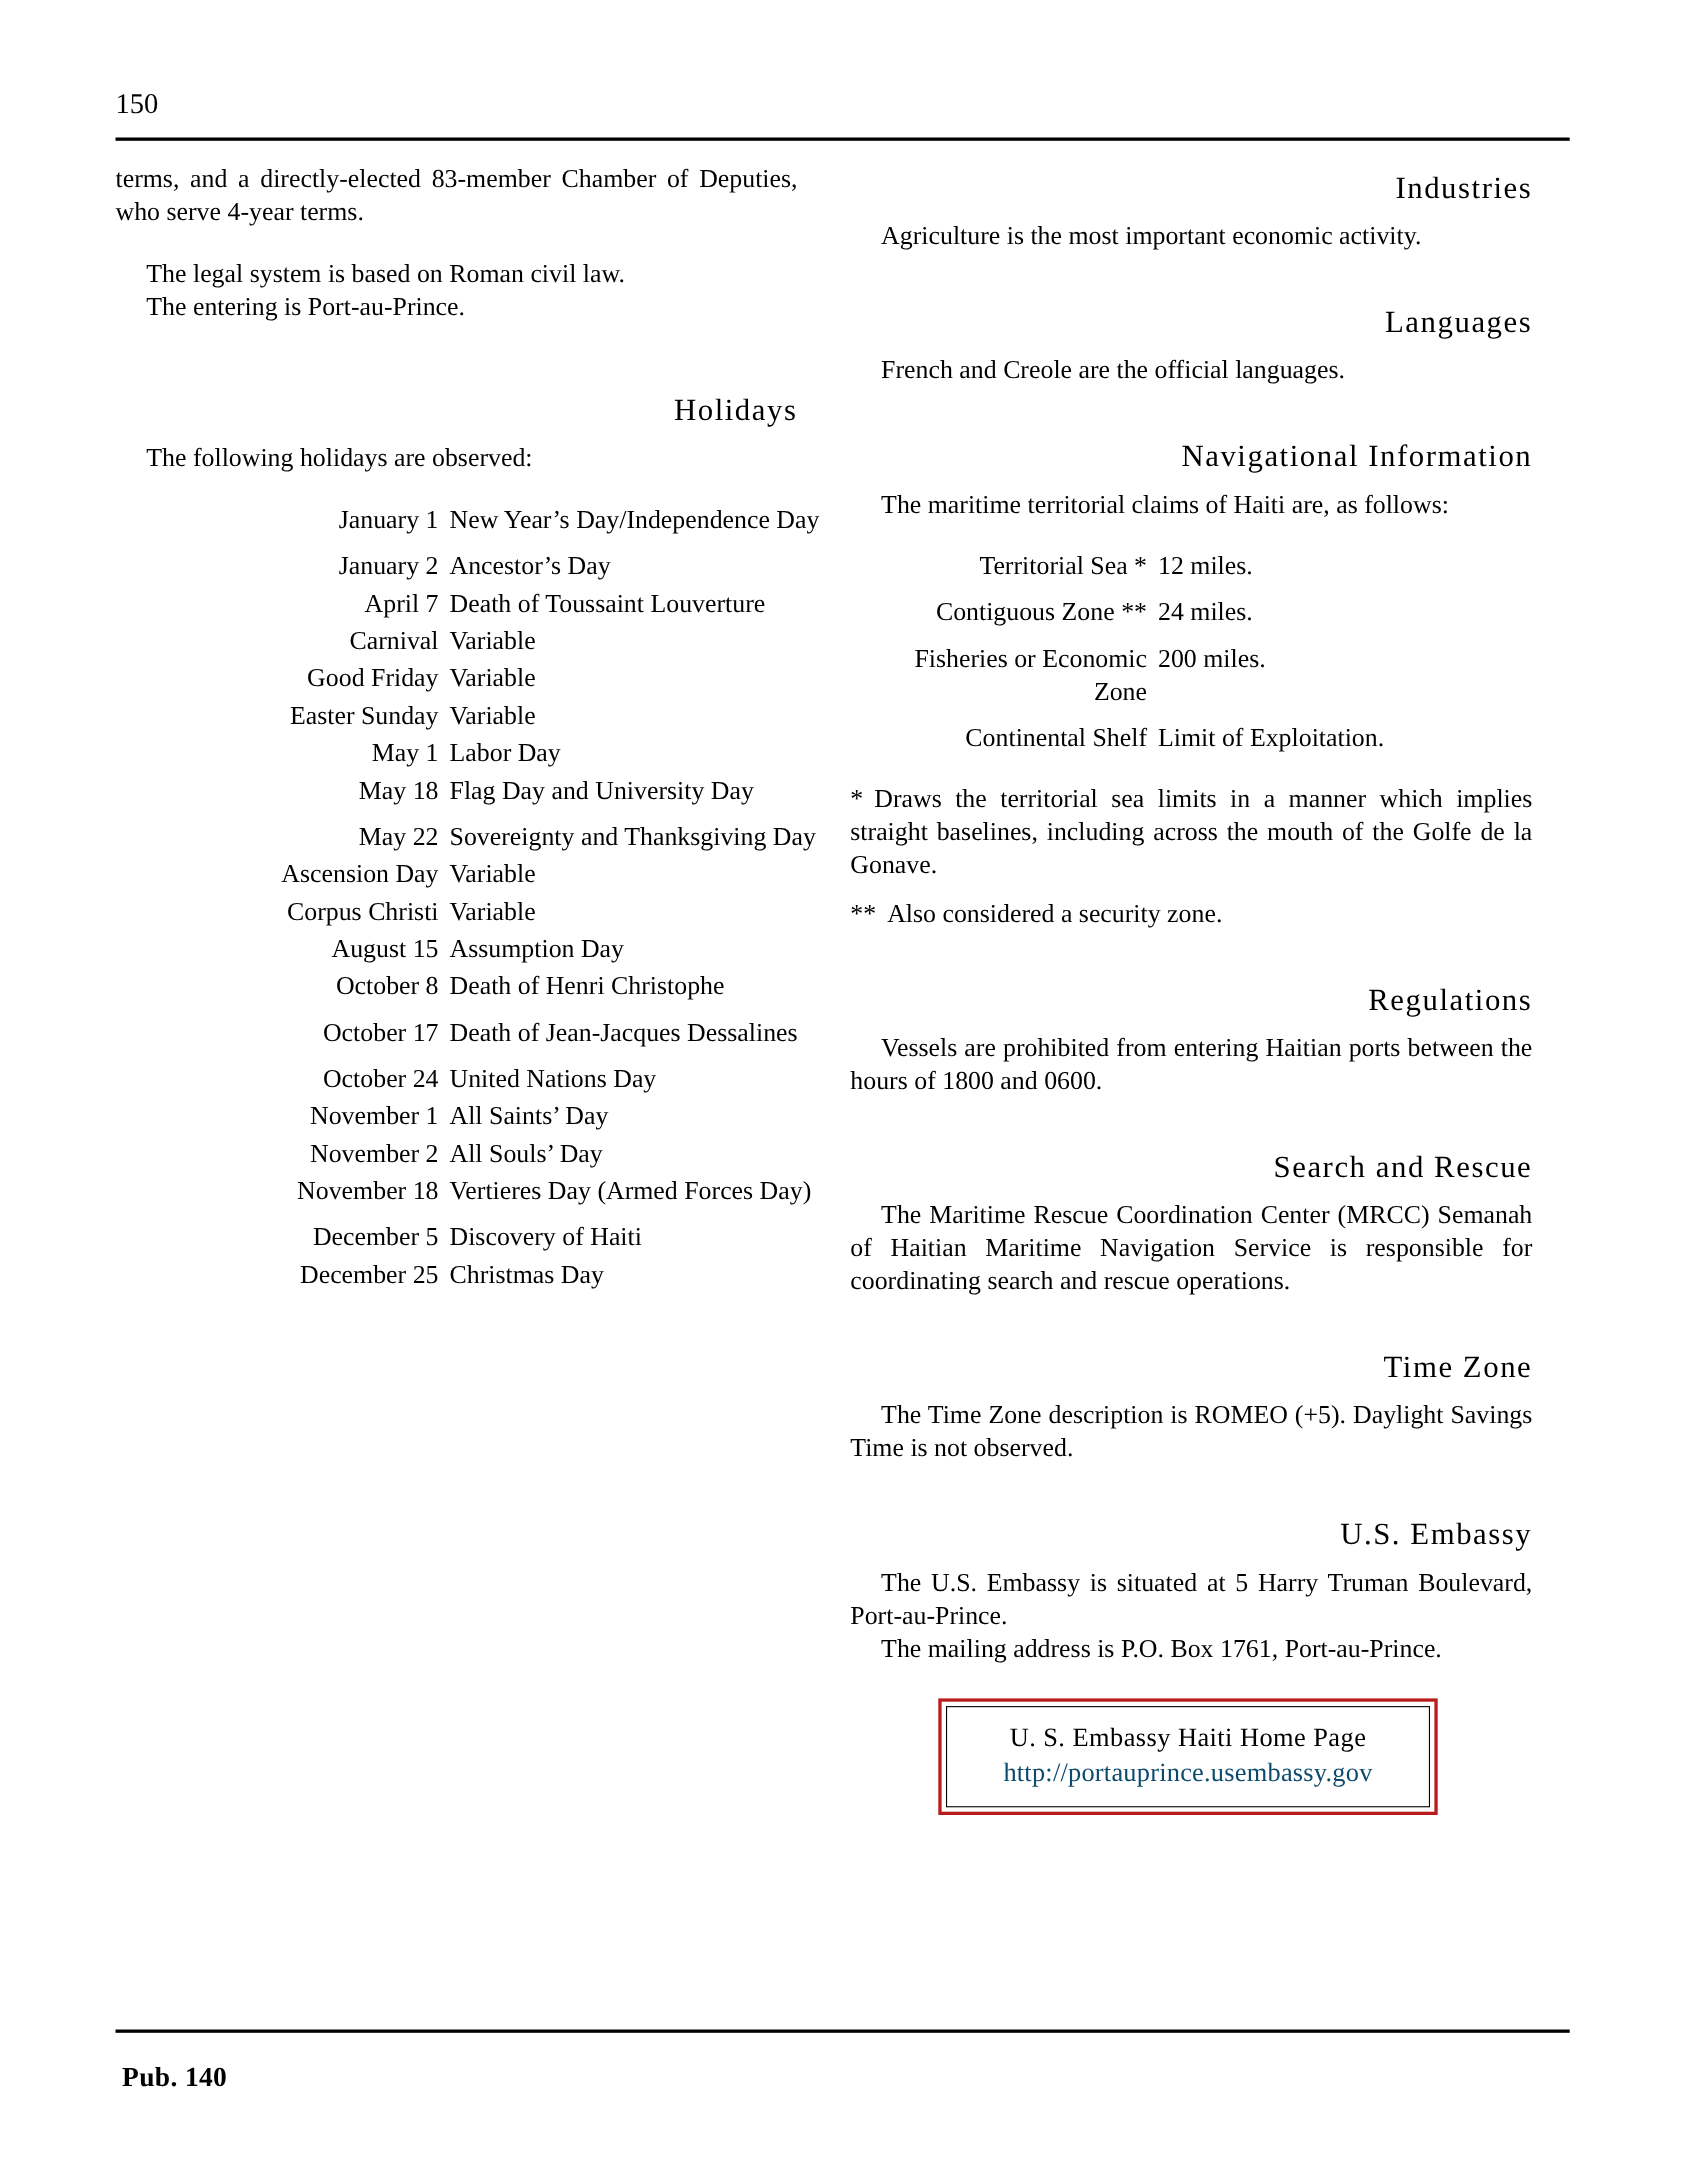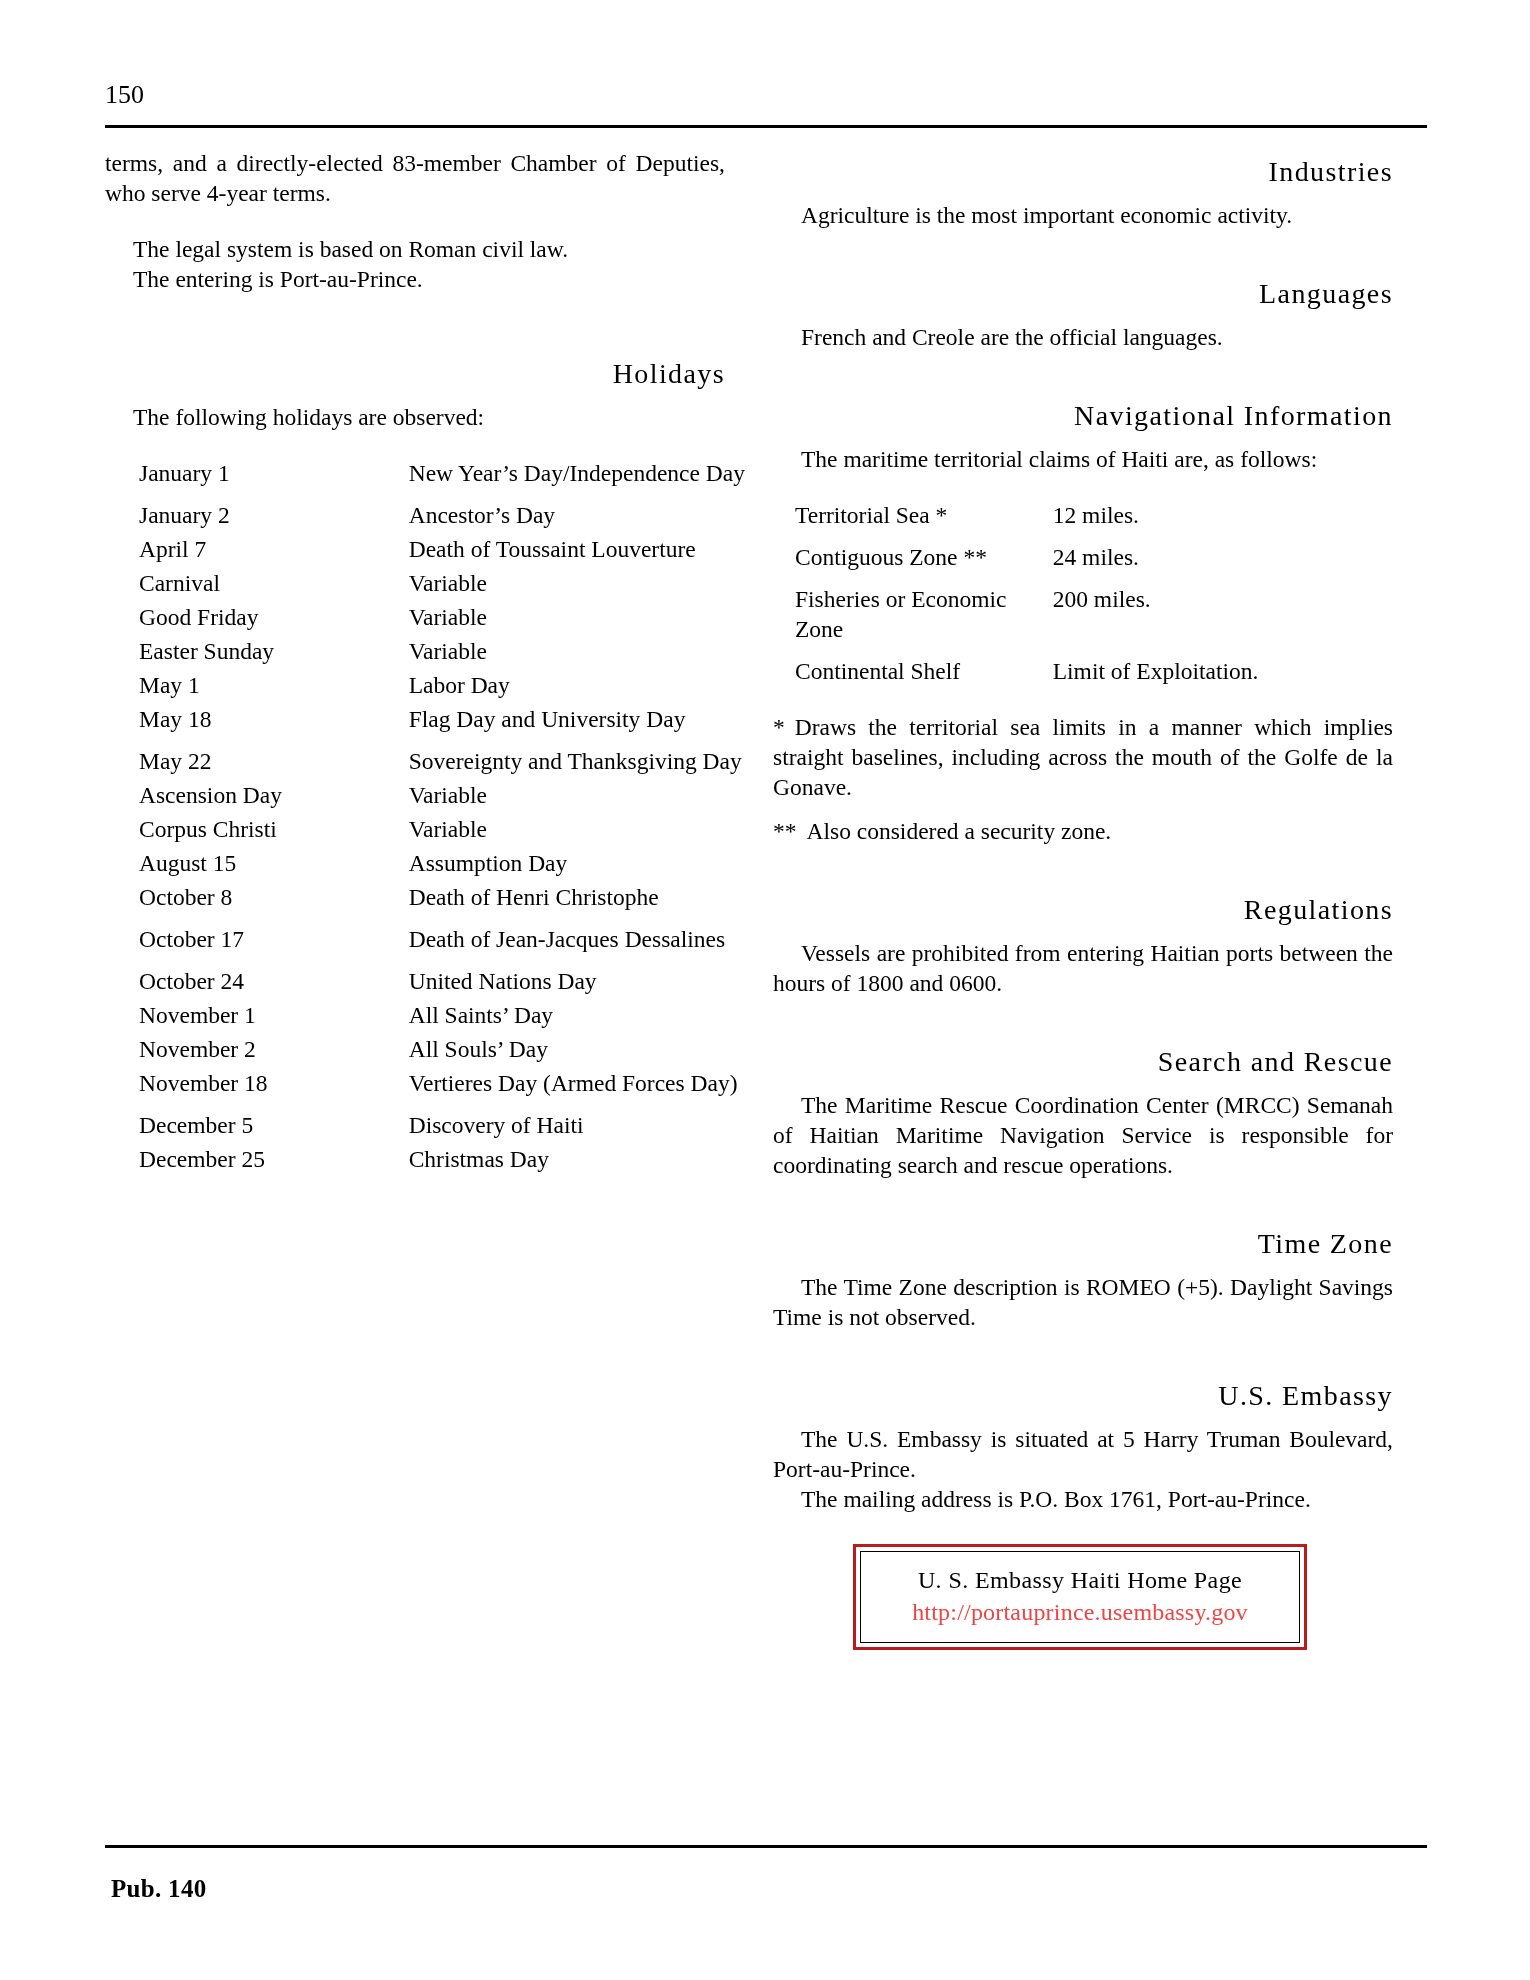--- a/index.html
+++ b/index.html
@@ -98,21 +98,21 @@
     width: 100%;
     border-collapse: collapse;
     margin-left: 34px;
   }
   .deftable td {
     vertical-align: top;
     font-size: 23.5px;
     line-height: 30px;
     padding: 0 0 12px 0;
   }
-  .deftable td.term { width: 244px; padding-right: 10px; }
+  .deftable td.term { width: 244px; padding-right: 10px; text-align: right; }
   .deftable td.def  { width: 330px; }
   .deftable td.def.justify { text-align: justify; }
   .deftable tr.tight td { padding-bottom: 4px; }
 
   .nav-table { margin-left: 22px; width: 590px; }
   .nav-table td.term { width: 246px; }
   .nav-table td.def  { width: 330px; }
 
   
   .footnote {
@@ -364,21 +364,21 @@
 
     <div class="h2-wrap">
       <h2>U.S. Embassy</h2>
     </div>
     <p class="indent">The U.S. Embassy is situated at 5 Harry Truman Boulevard, Port-au-Prince.</p>
     <p class="indent">The mailing address is P.O. Box 1761, Port-au-Prince.</p>
 
     <div class="embassy-box-outer">
       <div class="embassy-box-inner">
         <div class="embassy-title">U. S. Embassy Haiti Home Page</div>
-        <div class="embassy-url" style="color: #ef4444;">http://portauprince.usembassy.gov</div>
+        <div class="embassy-url" style="color: #0c4a6e;">http://portauprince.usembassy.gov</div>
       </div>
     </div>
 
   </div>
 
   <div class="rule-bottom"></div>
   <div class="footer">Pub. 140</div>
 
 </div>
 

